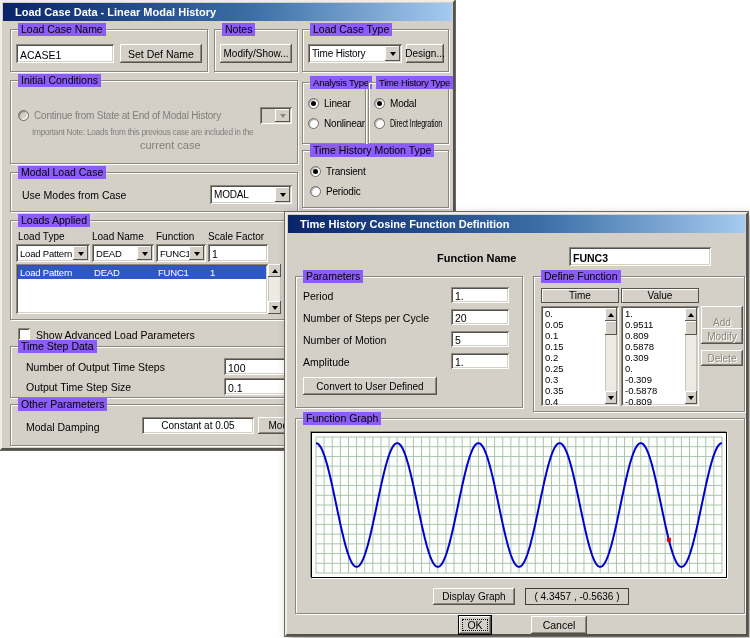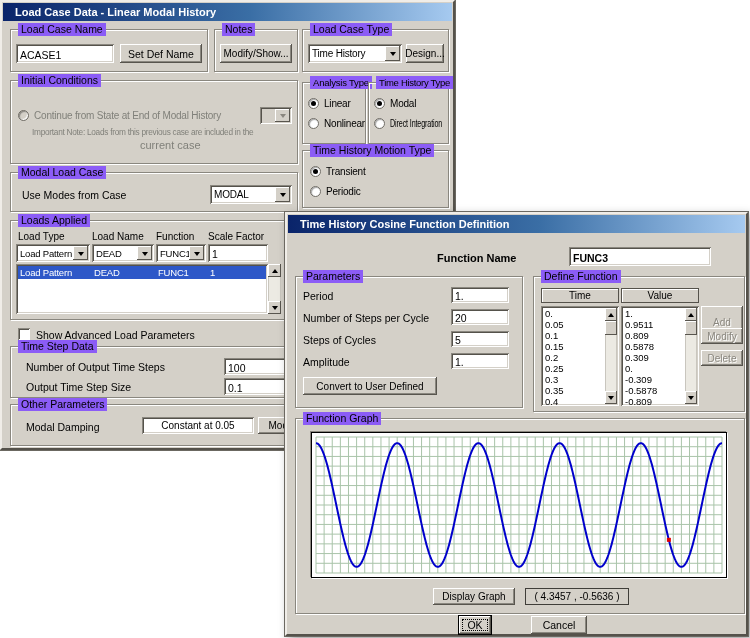--- a/index.html
+++ b/index.html
@@ -285,21 +285,21 @@
   <span class="lbl bold" style="left:150px;top:38px;font-size:11px">Function Name</span>
   <input class="inp" style="left: 282px; top: 33px; width: 142px; height: 19px; font-weight: bold;" value="FUNC3">
 
   <div class="grp" style="left:8px;top:62px;width:228px;height:132px">
     <span class="grp-label">Parameters</span>
   </div>
   <span class="lbl" style="left:16px;top:76px">Period</span>
   <input class="inp" style="left: 164px; top: 73px; width: 58px; height: 16px;" value="1.">
   <span class="lbl" style="left:16px;top:98px">Number of Steps per Cycle</span>
   <input class="inp" style="left: 164px; top: 95px; width: 58px; height: 16px;" value="20">
-  <span class="lbl" style="left:16px;top:120px">Steps of Cycles</span>
+  <span class="lbl" style="left:16px;top:120px">Number of Motion</span>
   <input class="inp" style="left: 164px; top: 117px; width: 58px; height: 16px;" value="5">
   <span class="lbl" style="left:16px;top:142px">Amplitude</span>
   <input class="inp" style="left: 164px; top: 139px; width: 58px; height: 16px;" value="1.">
   <div class="btn" style="left:16px;top:163px;width:134px;height:18px">
     <span style="font-size:10px">Convert to User Defined</span>
   </div>
 
   <div class="grp" style="left:246px;top:62px;width:212px;height:136px">
     <span class="grp-label">Define Function</span>
   </div>

